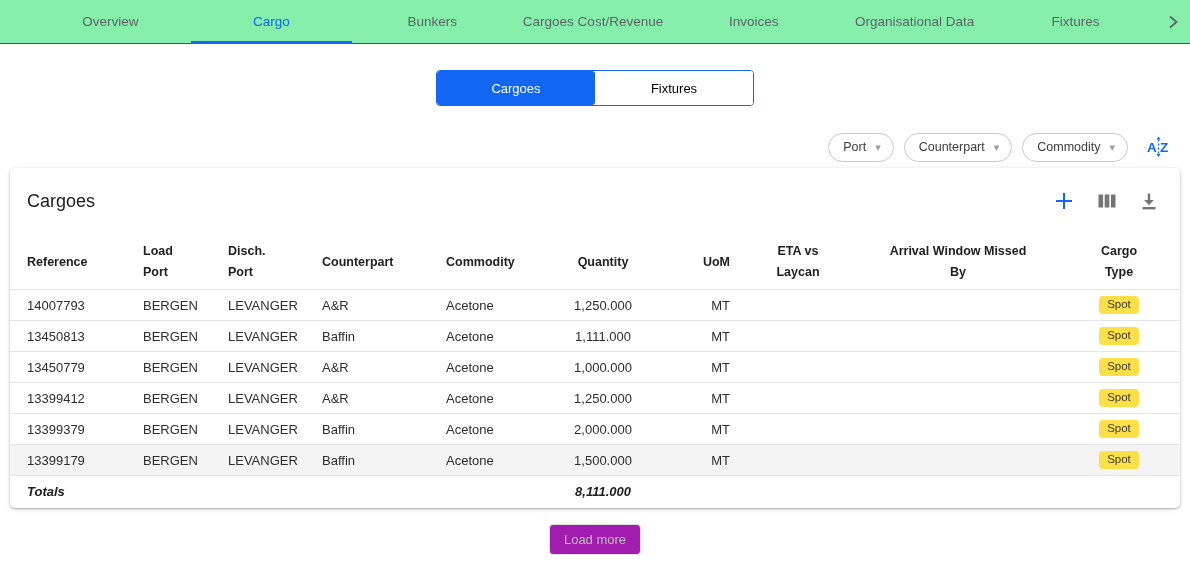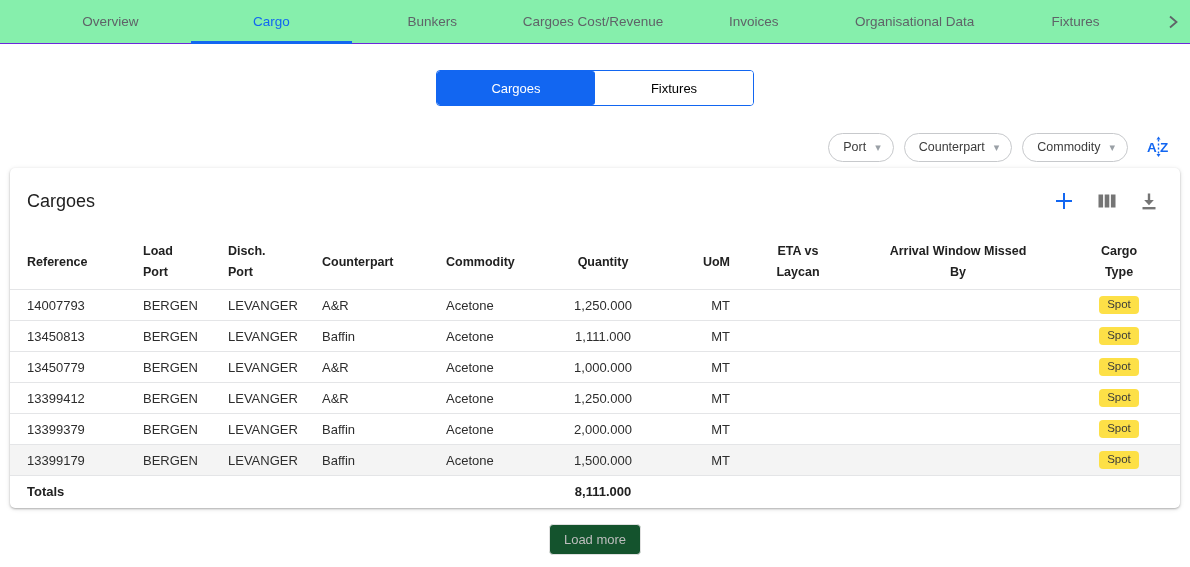--- a/index.html
+++ b/index.html
@@ -53,25 +53,25 @@
   .grid td { padding:0 8px; height:31px; vertical-align:middle; color:#2d2d2d;
     border-top:1px solid #e4e5e7; white-space:nowrap; overflow:hidden; }
   .grid .al-left { text-align:left; }
   .grid .al-right { text-align:center; }
   .grid .al-center { text-align:center; }
   .grid th:first-child, .grid td:first-child { padding-left:17px; }
   .grid .col-uom { padding-left:30px; text-align:right; }
   .grid tbody tr.highlighted { background:#f4f4f4; }
   .badge { display:inline-block; background:#fde047; color:#3a3a3a; font-size:11.5px;
     padding:2.5px 8px; border-radius:4px; line-height:1.2; }
-  .totals td { font-weight:700; color:#212121; height:32px; }
+  .totals td { font-weight:700; color:#212121; height:32px;font-style:italic; }
 
   
   .load-more-wrap { display:flex; justify-content:center; margin-top:16px; }
-  .load-more { border:1px solid #e0e0e0; border-radius:4px; background:#14532d;
+  .load-more { border:1px solid #e0e0e0; border-radius:4px; background:#a21caf;
     color:#bdbdbd; font-size:13px; padding:7px 14px; font-family:inherit; cursor:pointer; }
 </style>
 </head>
 <body>
 
 <header class="nav">
   <div class="nav-tabs">
       <div class="nav-tab">Overview</div>
       <div class="nav-tab active">Cargo</div>
       <div class="nav-tab">Bunkers</div>

